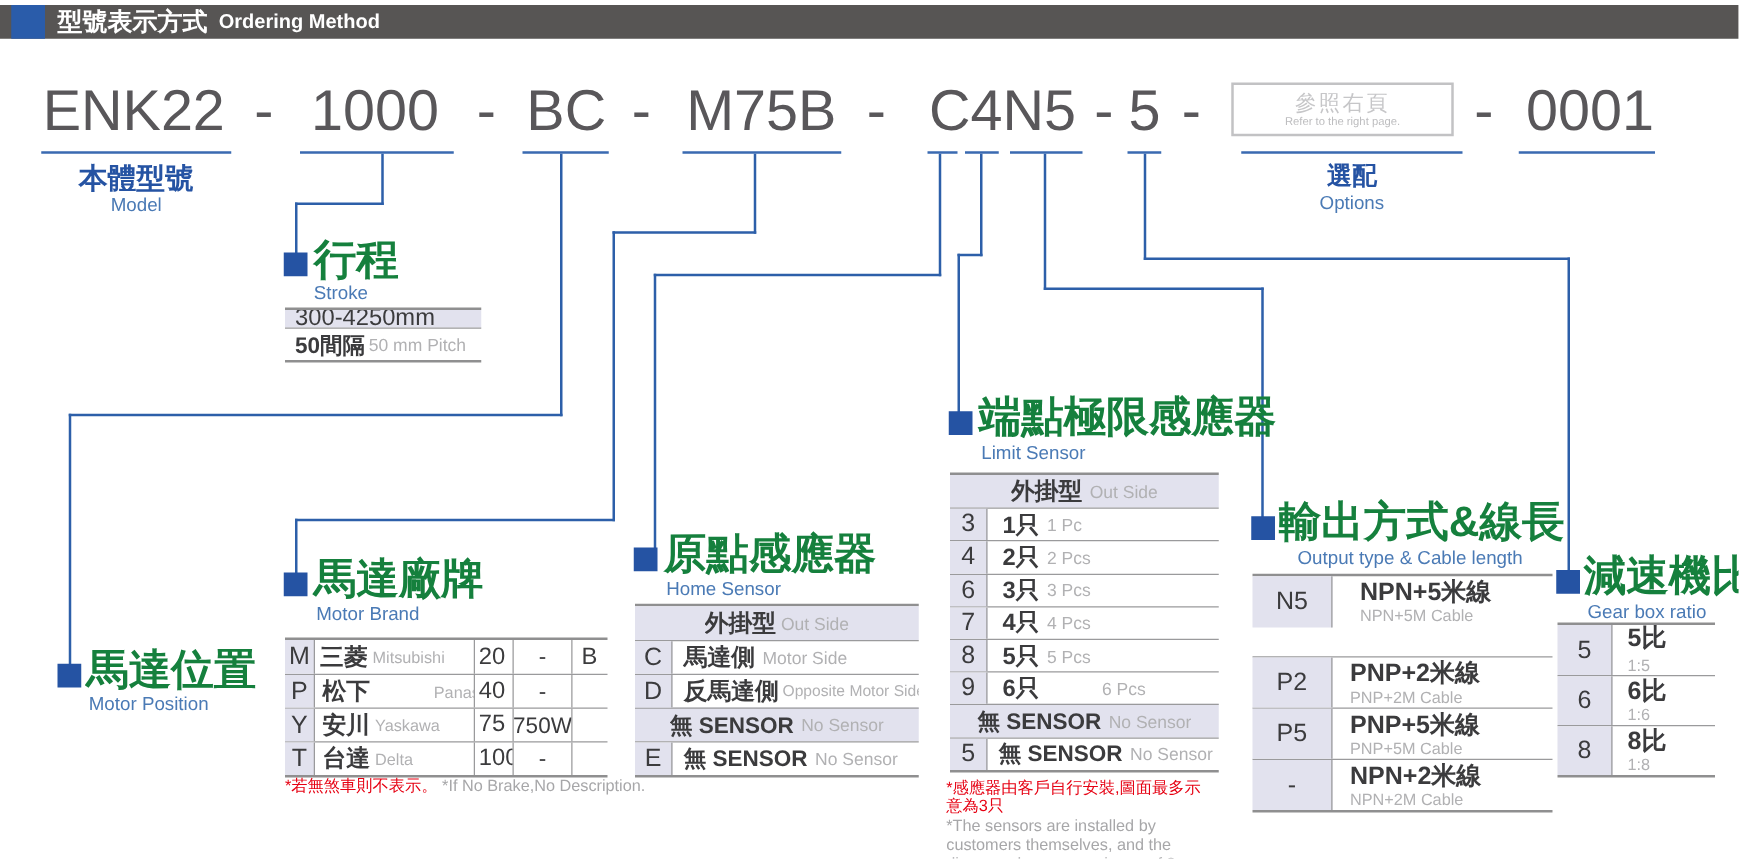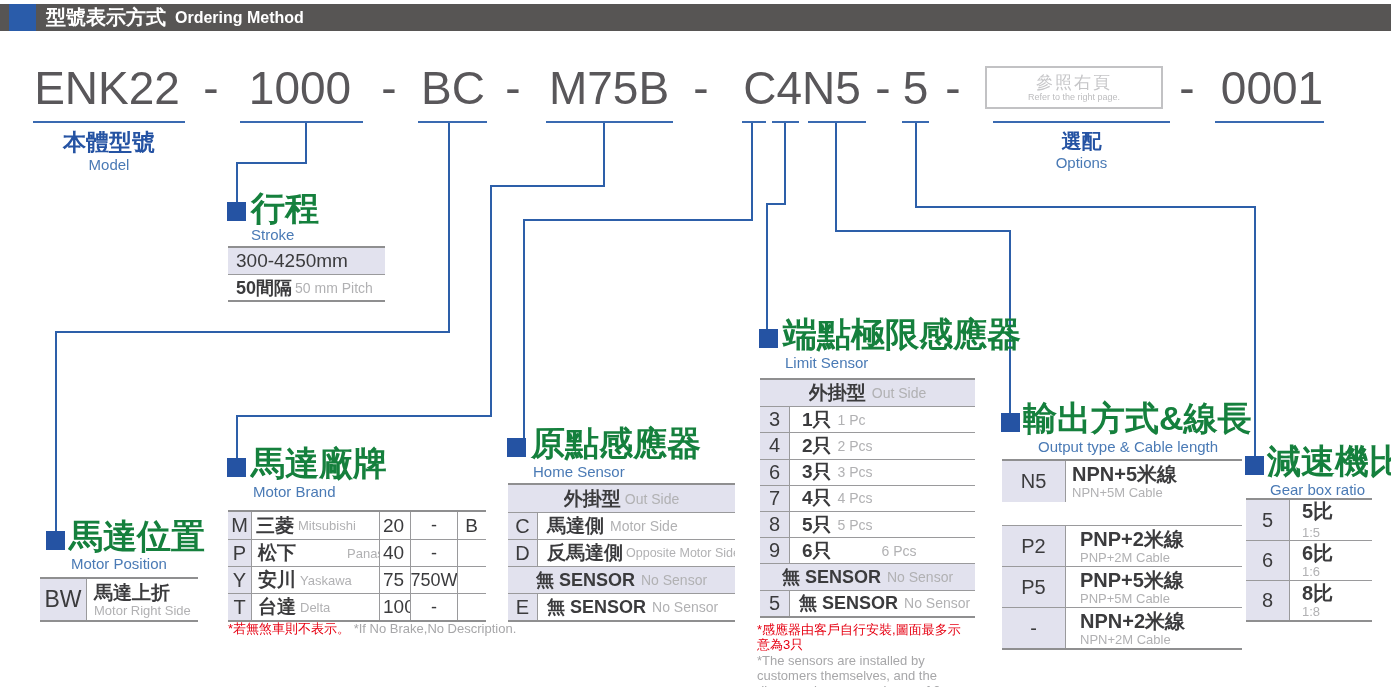--- a/index.html
+++ b/index.html
@@ -125,43 +125,34 @@
   <div class="ln" style="left:1009px;top:230px;width:2px;height:184px;"></div>
 
   <div class="ln" style="left:915px;top:123px;width:2px;height:85px;"></div>
   <div class="ln" style="left:915px;top:206px;width:341px;height:2px;"></div>
   <div class="ln" style="left:1254px;top:206px;width:2px;height:251px;"></div>
 
   <div class="sq" style="left:227px;top:202px;"></div>
   <div class="sec-title" style="left:251px;top:194px;">行程</div>
   <div class="sec-sub" style="left:251px;top:226px;">Stroke</div>
   <div class="tbl" style="left:228px;top:246px;width:157px;">
-    <div class="trow shade" style="height:26px;">
+    <div class="trow shade" style="height:14px;">
       <div class="cell" style="padding-left:8px;font-size:19px;">300-4250mm</div>
     </div>
     <div class="trow" style="height:26px;">
       <div class="cell" style="padding-left:8px;">
         <span class="zh" style="font-size:18px;">50間隔</span>
         <span class="en" style="font-size:14px;margin-left:3px;">50 mm Pitch</span>
       </div>
     </div>
   </div>
 
   <div class="sq" style="left:46px;top:531px;"></div>
   <div class="sec-title" style="left:69px;top:522px;">馬達位置</div>
   <div class="sec-sub" style="left:71px;top:555px;">Motor Position</div>
-  <div class="tbl" style="left:40px;top:577px;width:158px;">
-    <div class="trow" style="height:41px;">
-      <div class="cell shade vr ctr codecell" style="width:47px;font-size:23px;">BW</div>
-      <div class="cell two-line" style="flex:1;padding-left:7px;">
-        <span class="zh" style="font-size:19px;line-height:21px;">馬達上折</span>
-        <span class="en" style="font-size:13px;margin-left:0;line-height:15px;">Motor Right Side</span>
-      </div>
-    </div>
-  </div>
 
   <div class="sq" style="left:227px;top:458px;"></div>
   <div class="sec-title" style="left:251px;top:449px;">馬達廠牌</div>
   <div class="sec-sub" style="left:253px;top:483px;">Motor Brand</div>
   <div class="tbl" style="left:228px;top:510px;width:258px;">
     <div class="trow" style="height:27px;">
       <div class="cell shade vr ctr codecell" style="width:24px;">M</div>
       <div class="cell vr" style="width:128px;padding-left:4px;">
         <span class="zh" style="font-size:19px;">三菱</span>
         <span class="en" style="font-size:13px;margin-left:4px;">Mitsubishi</span>
@@ -313,21 +304,21 @@
   </div>
   <div class="note-red" style="left:757px;top:622px;width:208px;word-break:break-all;">*感應器由客戶自行安裝,圖面最多示意為3只</div>
   <div class="note-gray" style="left:757px;top:653px;width:206px;">*The sensors are installed by customers themselves, and the diagram shows a maximum of 3 sensors</div>
 
   <div class="sq" style="left:1001px;top:413px;"></div>
   <div class="sec-title" style="left:1023px;top:404px;">輸出方式&amp;線長</div>
   <div class="sec-sub" style="left:1038px;top:438px;">Output type &amp; Cable length</div>
   <div class="tbl" style="left:1002px;top:459px;width:240px;">
     <div class="trow" style="height:41px;">
       <div class="cell shade vr ctr codecell" style="width:64px;">N5</div>
-      <div class="cell two-line" style="flex:1;padding-left:6px;">
+      <div class="cell two-line" style="flex:1;padding-left:22px;">
         <span class="zh" style="font-size:20px;line-height:22px;">NPN+5米線</span>
         <span class="en" style="font-size:13px;margin-left:0;line-height:15px;">NPN+5M Cable</span>
       </div>
     </div>
     <div class="trow" style="height:41px;margin-top:23px;">
       <div class="cell shade vr ctr codecell" style="width:64px;">P2</div>
       <div class="cell two-line" style="flex:1;padding-left:14px;">
         <span class="zh" style="font-size:20px;line-height:22px;">PNP+2米線</span>
         <span class="en" style="font-size:13px;margin-left:0;line-height:15px;">PNP+2M Cable</span>
       </div>

